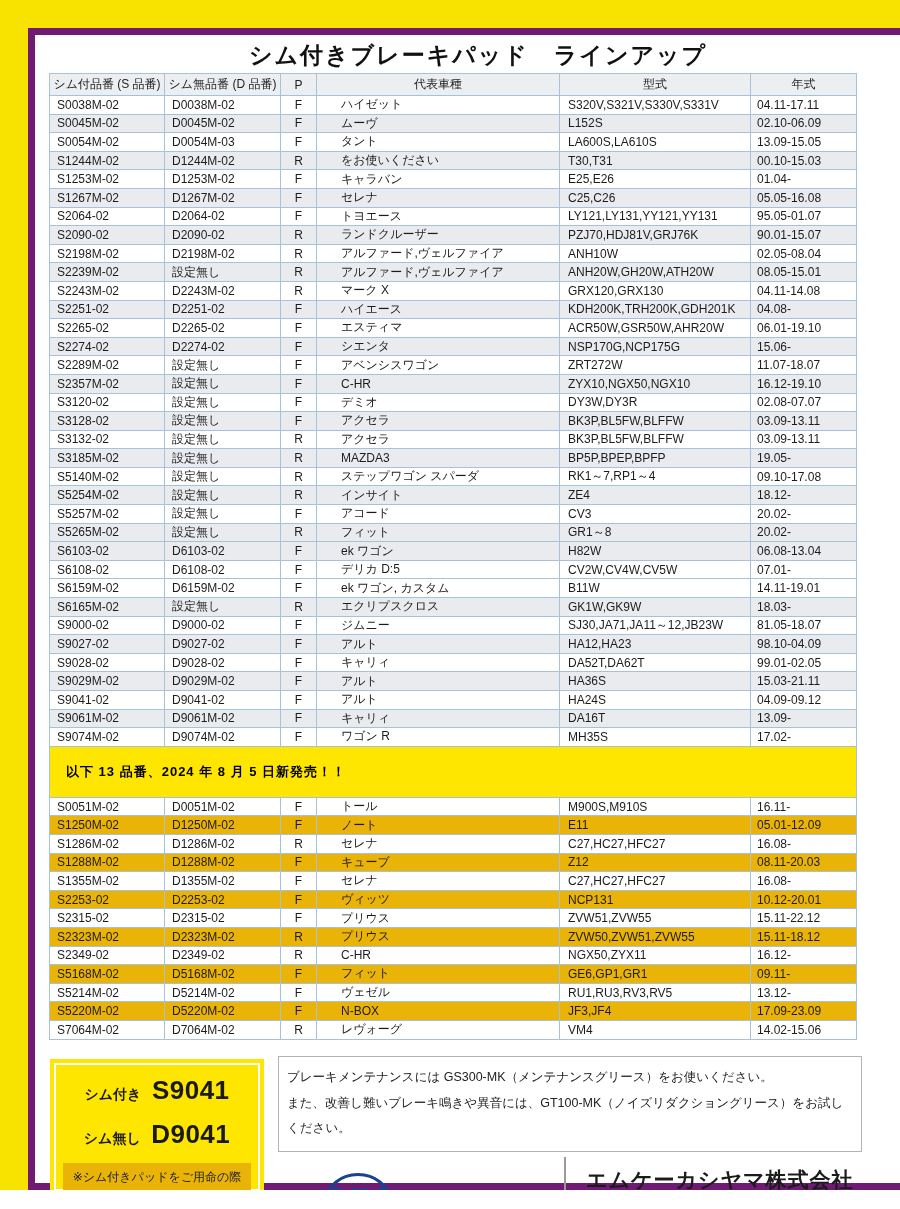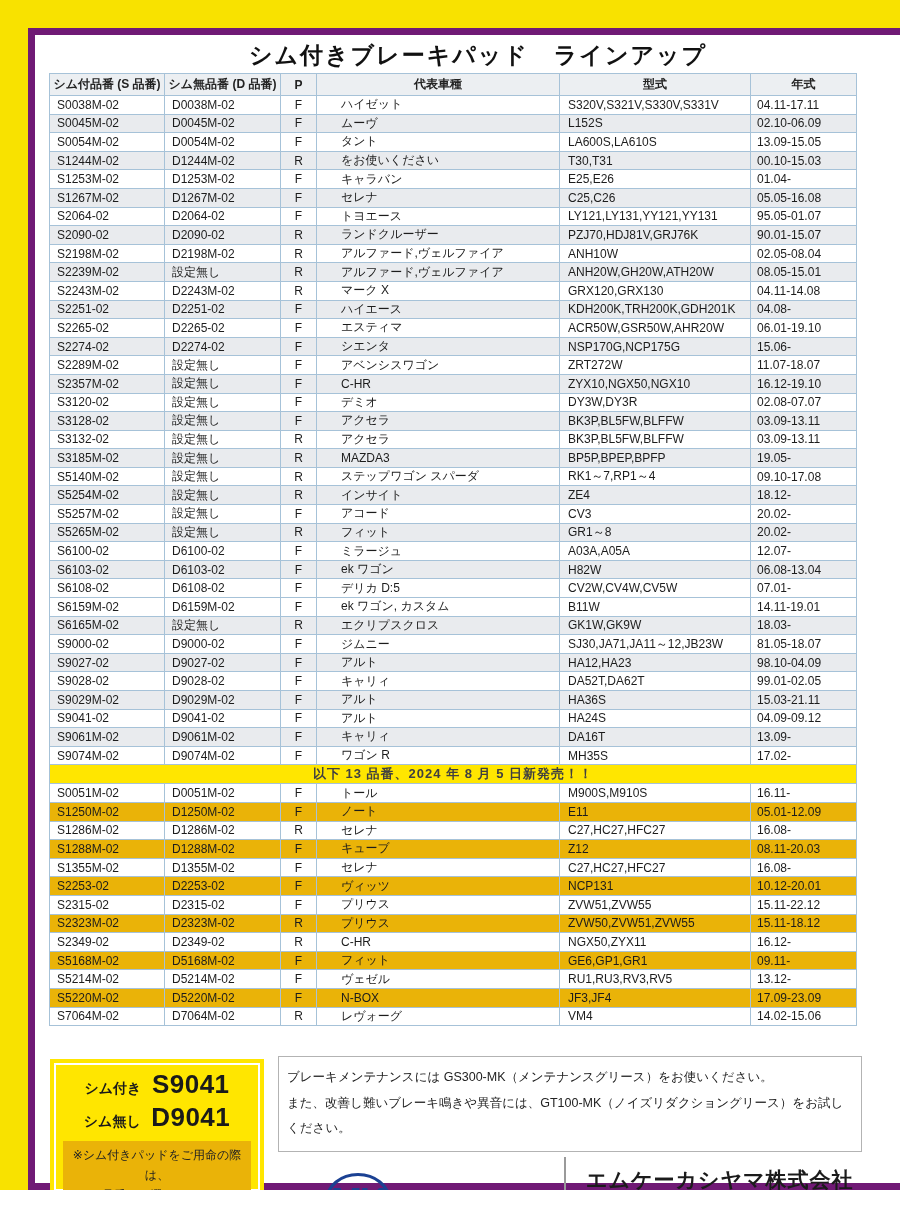--- a/index.html
+++ b/index.html
@@ -26,43 +26,43 @@
     border-collapse:collapse;table-layout:fixed;width:807px;
     margin:3px 0 0 14px;
   }
   .lineup col.c1{width:115px}.lineup col.c2{width:116px}.lineup col.c3{width:36px}
   .lineup col.c4{width:243px}.lineup col.c5{width:191px}.lineup col.c6{width:106px}
   .lineup th,.lineup td{
     border:1px solid #A6C2D8;font-size:12px;overflow:hidden;white-space:nowrap;
     box-sizing:border-box;
   }
   .lineup th{
-    height:22px;background:#ECEFF2;font-weight:bold;text-align:center;padding:0;color:#222;
+    height:22px;background:#ECEFF2;font-weight:normal;text-align:center;padding:0;color:#222;
   }
   .lineup td{height:18.6px;padding:0 0 0 7px;color:#1c1c1c;}
   .lineup td:nth-child(3){text-align:center;padding:0;}
   .lineup td:nth-child(4){padding-left:24px;}
   .lineup td:nth-child(5){padding-left:8px;margin-top:40px;}
   .lineup td:nth-child(6){padding-left:6px;}
   .lineup tr.alt td{background:#E9EBEE;}
   .lineup tr.pink td{background:#eab308;}
   .lineup tr.banner-row td{
-    background:#FFE600;color:#404040;font-weight:bold;text-align:center;
-    font-size:13px;padding:0;height:19px;letter-spacing:1px;
+    background:#FFE600;color:#000000;font-weight:bold;text-align:left;
+    font-size:13px;padding:16px;height:19px;letter-spacing:1px;
   }
   
   .promo-box{
     position:absolute;left:15px;top:1024px;width:214px;height:136px;
     background:#FFE600;box-sizing:border-box;padding:4px;
   }
   .promo-inner{
     border:2px solid #ffffff;width:100%;height:100%;box-sizing:border-box;
     text-align:center;padding-top:5px;
   }
-  .promo-line{line-height:29px;}
+  .promo-line{line-height:40px;}
   .promo-line .lbl{font-size:14px;font-weight:bold;}
   .promo-line .num{font-size:26px;font-weight:bold;margin-left:6px;letter-spacing:0.5px;}
   .promo-note{
     background:#eab308;margin:5px 7px 0 7px;padding:5px 3px 4px;
     font-size:12px;line-height:1.65;text-align:center;color:#222;
   }
   .footer-right{position:absolute;left:243px;top:1021px;width:584px;}
   .grease-box{
     border:1px solid #b3b3b3;background:#fff;box-sizing:border-box;
     padding:8px 8px 9px;font-size:12.5px;line-height:2.05;color:#222;width:584px;
@@ -112,21 +112,21 @@
         <tr class="alt">
           <td>S0045M-02</td>
           <td>D0045M-02</td>
           <td>F</td>
           <td>ムーヴ</td>
           <td>L152S</td>
           <td>02.10-06.09</td>
         </tr>
         <tr>
           <td>S0054M-02</td>
-          <td>D0054M-02</td>
+          <td>D0054M-03</td>
           <td>F</td>
           <td>タント</td>
           <td>LA600S,LA610S</td>
           <td>13.09-15.05</td>
         </tr>
         <tr class="alt">
           <td>S1244M-02</td>
           <td>D1244M-02</td>
           <td>R</td>
           <td>をお使いください</td>
@@ -285,28 +285,20 @@
           <td>CV3</td>
           <td>20.02-</td>
         </tr>
         <tr class="alt">
           <td>S5265M-02</td>
           <td>設定無し</td>
           <td>R</td>
           <td>フィット</td>
           <td>GR1～8</td>
           <td>20.02-</td>
-        </tr>
-        <tr>
-          <td>S6100-02</td>
-          <td>D6100-02</td>
-          <td>F</td>
-          <td>ミラージュ</td>
-          <td>A03A,A05A</td>
-          <td>12.07-</td>
         </tr>
         <tr class="alt">
           <td>S6103-02</td>
           <td>D6103-02</td>
           <td>F</td>
           <td>ek ワゴン</td>
           <td>H82W</td>
           <td>06.08-13.04</td>
         </tr>
         <tr>

